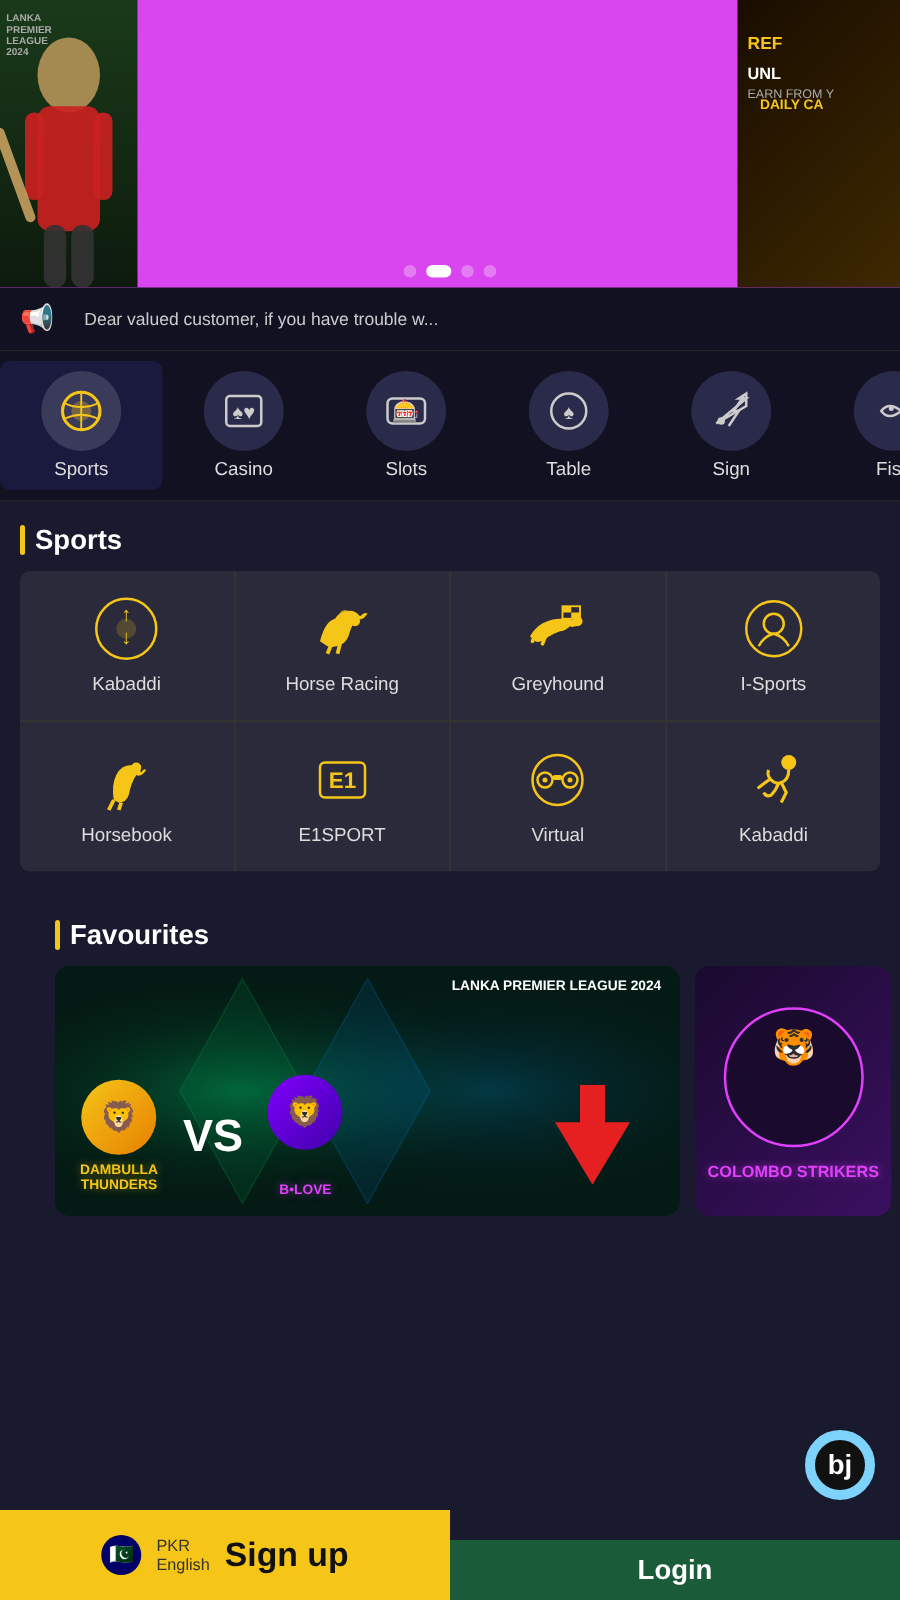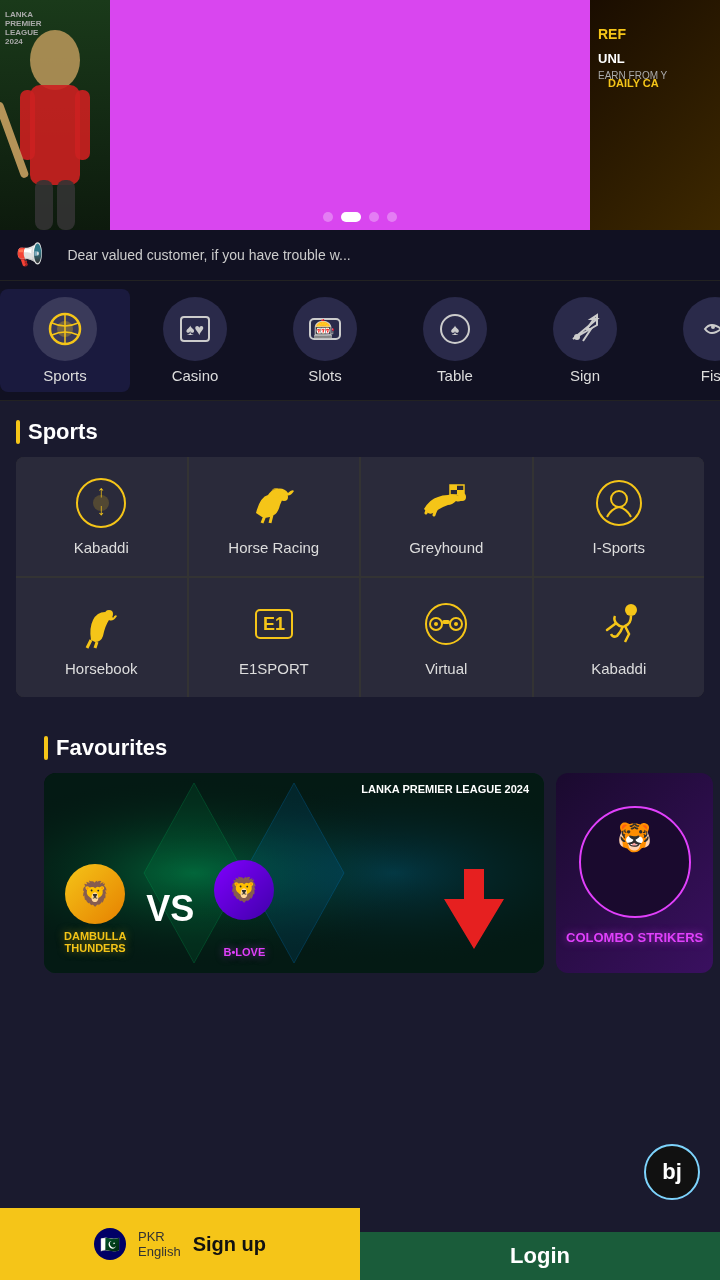--- a/index.html
+++ b/index.html
@@ -240,21 +240,21 @@
       width: 56px;
       height: 56px;
       background: #111;
       border-radius: 50%;
       display: flex;
       align-items: center;
       justify-content: center;
       font-size: 22px;
       font-weight: 900;
       color: #fff;
-      border: 2px solid #7dd3fc;
+      border: 8px solid #7dd3fc;
       z-index: 100;
     }
 
     
     .bottom-bar {
       position: fixed;
       bottom: 0;
       left: 0;
       width: 720px;
       height: 72px;
@@ -279,21 +279,21 @@
       align-items: center;
       justify-content: center;
       font-size: 16px;
     }
     .btn-signup-text {
       display: flex;
       flex-direction: column;
       align-items: flex-start;
     }
     .btn-signup-label {
-      font-size: 20px;
+      font-size: 27px;
       font-weight: 900;
       color: #111;
     }
     .btn-signup-sub {
       font-size: 13px;
       color: #333;
     }
     .btn-login {
       flex: 1;
       background: #1a5c3a;

